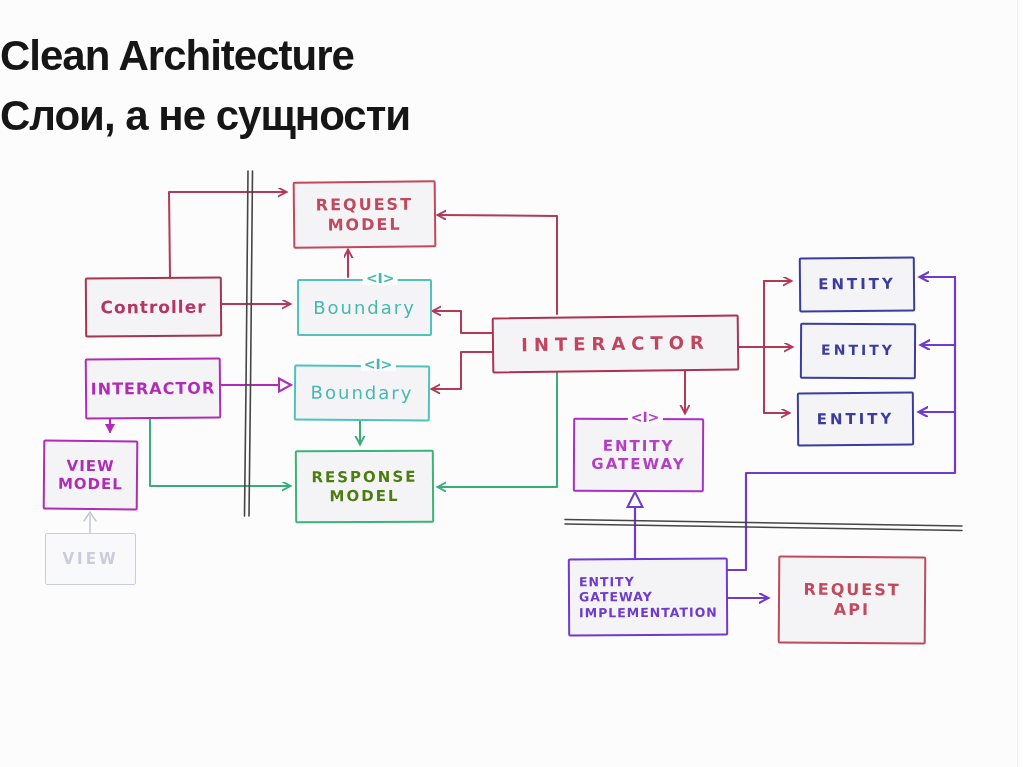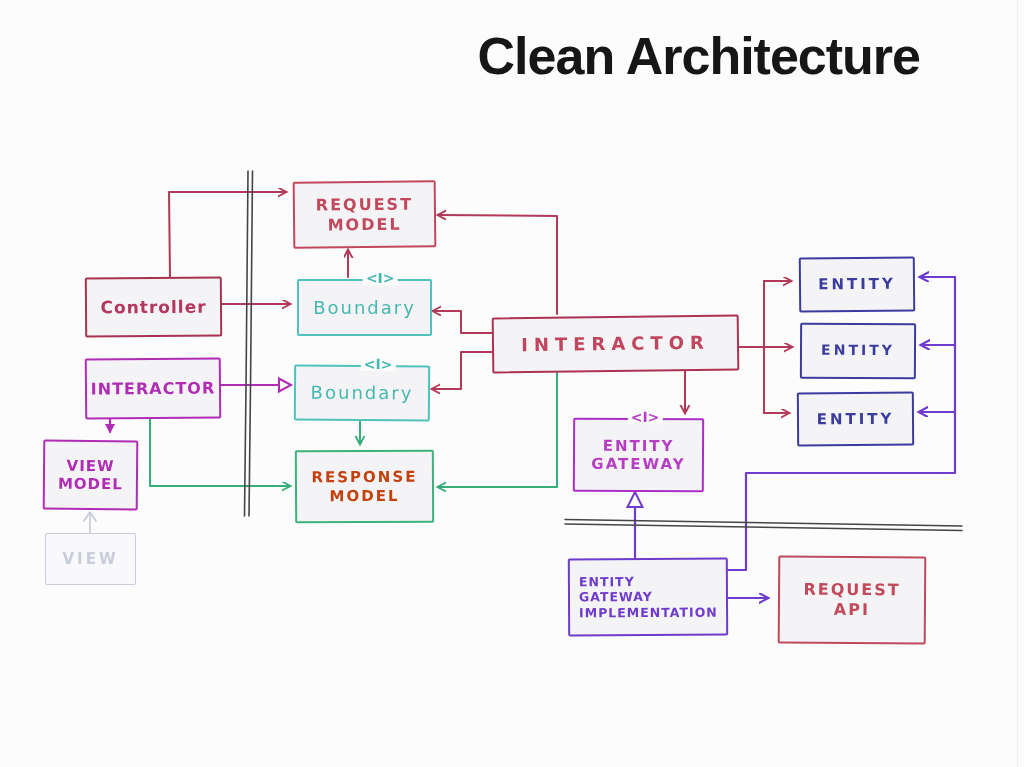--- a/index.html
+++ b/index.html
@@ -3,23 +3,23 @@
 <meta charset="utf-8">
 <style>
   html,body { margin:0; padding:0; background:#ffffff; }
   .slide {
     position:relative; width:1024px; height:767px;
     background:#fcfcfc; overflow:hidden;
     font-family:"DejaVu Sans", sans-serif;
   }
   .title {
     position:absolute; left:0; top:26px; width:920px;
-    text-align:right; color:#161616;
+    text-align:left; color:#161616;
     font-family:"Liberation Sans", sans-serif;
-    font-weight:bold; font-size:52px; line-height:60px; letter-spacing:-1px;
+    font-weight:bold; font-size:42px; line-height:60px; letter-spacing:-1px;
   }
   .edge-strip { position:absolute; right:6px; top:0; bottom:0; width:1px; background:#efefef; }
 
   svg.wires { position:absolute; left:0; top:0; }
   .wire { fill:none; stroke-linecap:round; stroke-linejoin:round; }
   .w-crimson { stroke:#b23a58; stroke-width:2; }
   .w-magenta { stroke:#b02cb5; stroke-width:2.2; }
   .w-green   { stroke:#37ad79; stroke-width:2; }
   .w-purple  { stroke:#6f3bcd; stroke-width:2.2; }
   .w-gray    { stroke:#c3c7d3; stroke-width:1.5; }
@@ -31,21 +31,21 @@
     white-space:pre-line; text-align:center; line-height:1.22;
     letter-spacing:2px; font-weight:bold;
   }
   .n-request   { left:293px; top:181px; width:139px; height:63px;  border-color:#c2485e; color:#c2485e; font-size:16px; transform:rotate(-0.6deg); }
   .n-controller{ left:85px;  top:277px; width:133px; height:56px;  border-color:#a83350; color:#b5365e; font-size:17px; letter-spacing:1px; transform:rotate(-0.4deg);align-items:center; }
   .n-boundary1 { left:297px; top:279px; width:131px; height:53px;  border-color:#4fc2bc; color:#45b8b0; font-size:18px; letter-spacing:2px; font-weight:normal; }
   .n-boundary2 { left:294px; top:365px; width:132px; height:52px;  border-color:#4fc2bc; color:#45b8b0; font-size:18px; letter-spacing:2px; font-weight:normal; transform:rotate(0.4deg); }
   .n-presenter { left:85px;  top:358px; width:132px; height:57px;  border-color:#b02cb5; color:#b02cb5; font-size:16px; letter-spacing:1px; transform:rotate(-0.5deg); }
   .n-viewmodel { left:43px;  top:440px; width:91px;  height:66px;  border-color:#b02cb5; color:#b02cb5; font-size:15px; letter-spacing:1px; transform:rotate(0.5deg); }
   .n-view      { left:45px;  top:533px; width:89px;  height:50px;  border-color:#c9cdd9; color:#c9cdd9; font-size:15px; letter-spacing:3px; border-width:1.5px; background:#f9f9fb; }
-  .n-response  { left:295px; top:450px; width:135px; height:69px;  border-color:#3cb37a; color:#c2410c; font-size:15px; transform:rotate(-0.3deg); }
+  .n-response  { left:295px; top:450px; width:135px; height:69px;  border-color:#3cb37a; color:#4d7c0f; font-size:15px; transform:rotate(-0.3deg); }
   .n-interactor{ left:492px; top:316px; width:243px; height:52px;  border-color:#ad3152; color:#c0455e; font-size:18px; letter-spacing:6px; transform:rotate(-0.7deg); }
   .n-gateway   { left:573px; top:418px; width:127px; height:70px;  border-color:#ab2fc6; color:#b63ec4; font-size:15px; transform:rotate(0.3deg); }
   .n-entity1   { left:799px; top:257px; width:112px; height:51px;  border-color:#3c3ca0; color:#3c3c9e; font-size:15px; letter-spacing:3px; transform:rotate(-0.5deg); }
   .n-entity2   { left:800px; top:323px; width:112px; height:52px;  border-color:#3c3ca0; color:#3c3c9e; font-size:14px; letter-spacing:3px; transform:rotate(0.3deg); }
   .n-entity3   { left:797px; top:392px; width:113px; height:50px;  border-color:#3c3ca0; color:#3c3c9e; font-size:15px; letter-spacing:3px; transform:rotate(-0.4deg); }
   .n-impl      { left:568px; top:558px; width:147px; height:74px;  border-color:#6f3bcd; color:#6f3bcd; font-size:12.5px; letter-spacing:1px; justify-content:flex-start; padding-left:9px; text-align:left; transform:rotate(-0.3deg); }
   .n-database  { left:778px; top:556px; width:144px; height:84px;  border-color:#bf4a5e; color:#c14b5c; font-size:16px; transform:rotate(0.4deg); }
 
   .iface-badge {
     position:absolute; top:-10px; left:62%; transform:translateX(-50%);
@@ -54,20 +54,21 @@
   }
   .n-gateway .iface-badge { left:55%; }
 </style>
 </head>
 <body>
 
 <div class="slide">
 
   <div class="title">
     <div>Clean Architecture</div>
+    <div>Слои, а не сущности</div>
   </div>
 
   <svg class="wires" width="1024" height="767" viewBox="0 0 1024 767">
     <defs>
       <marker id="vee-c" markerUnits="userSpaceOnUse" markerWidth="12" markerHeight="12" refX="8" refY="4.5" orient="auto">
         <path d="M0,0 L8.5,4.5 L0,9" fill="none" stroke="#b23a58" stroke-width="1.9" stroke-linecap="round"></path>
       </marker>
       <marker id="vee-m" markerUnits="userSpaceOnUse" markerWidth="12" markerHeight="12" refX="8" refY="4.5" orient="auto">
         <path d="M0,0 L8.5,4.5 L0,9" fill="none" stroke="#b02cb5" stroke-width="2" stroke-linecap="round"></path>
       </marker>

